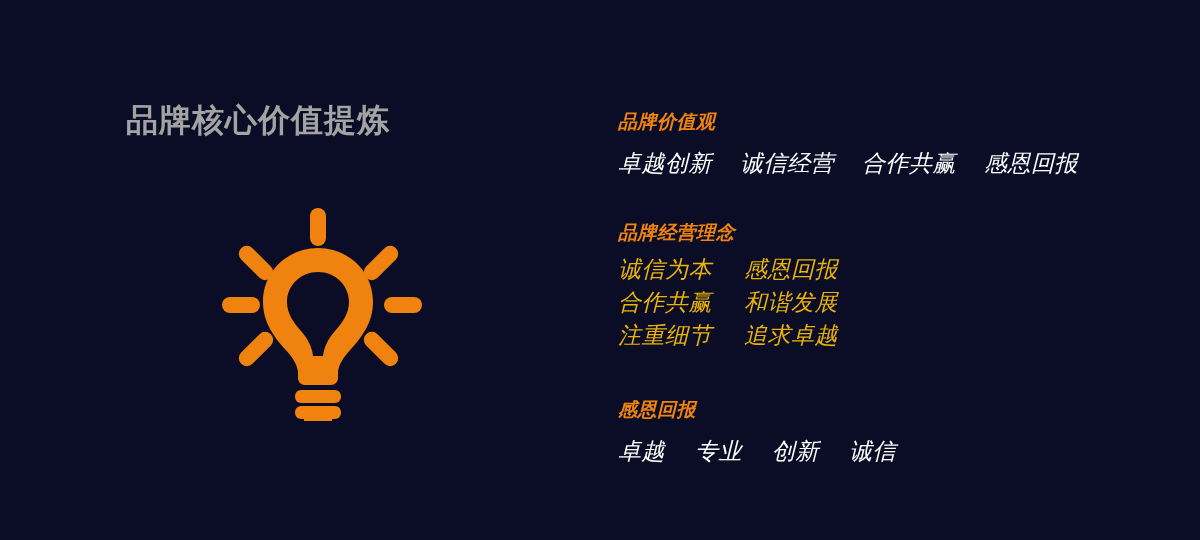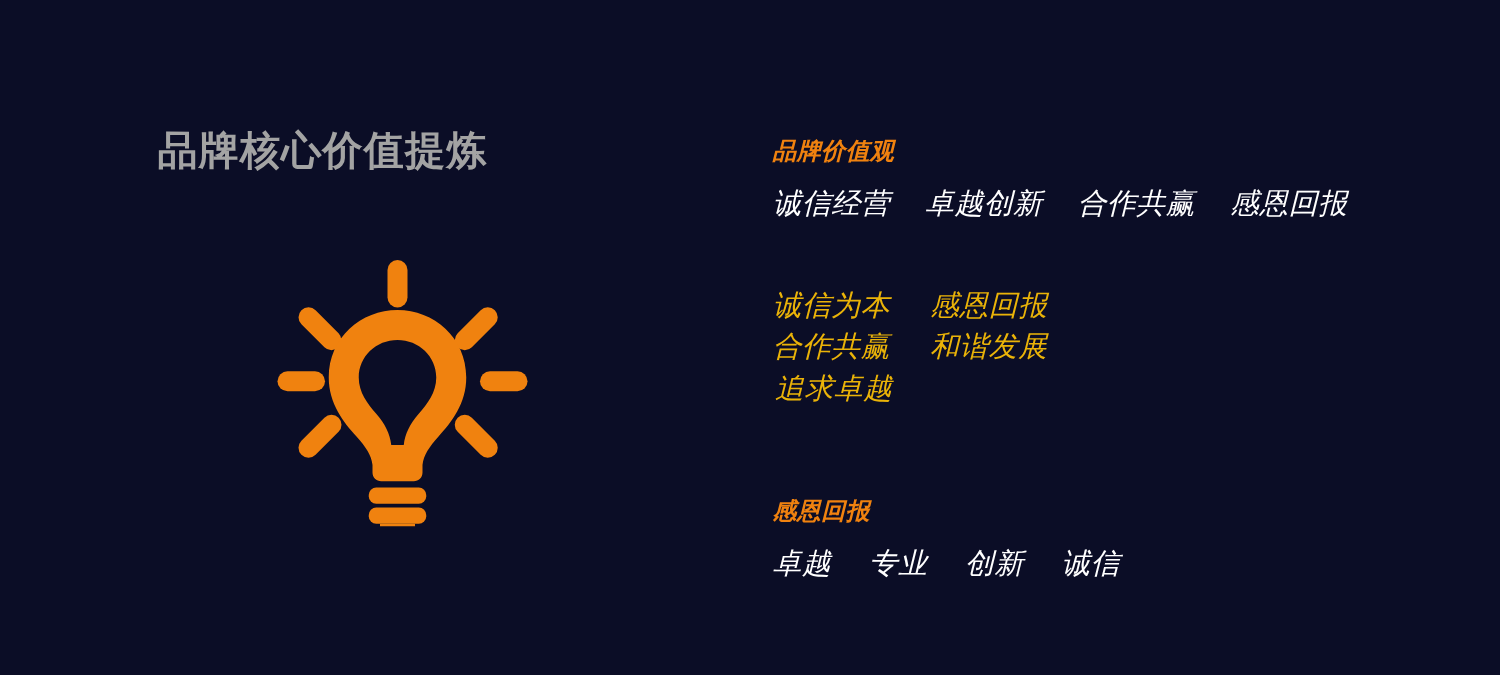--- a/index.html
+++ b/index.html
@@ -180,33 +180,35 @@
         </g>
       </svg>
     </div>
   </div>
 
   <div id="right-panel">
 
     <div class="section" id="section-values">
       <div class="section-heading">品牌价值观</div>
       <div class="items-row">
+        <span class="item">卓越创新</span>
         <span class="item">诚信经营</span>
-        <span class="item">卓越创新</span>
         <span class="item">合作共赢</span>
         <span class="item">感恩回报</span>
       </div>
     </div>
 
     <div class="section" id="section-philosophy">
+      <div class="section-heading">品牌经营理念</div>
       <div class="items-grid">
         <span class="item">诚信为本</span>
         <span class="item col2">感恩回报</span>
         <span class="item">合作共赢</span>
         <span class="item col2">和谐发展</span>
+        <span class="item">注重细节</span>
         <span class="item col2">追求卓越</span>
       </div>
     </div>
 
     <div class="section" id="section-traits">
       <div class="section-heading">感恩回报</div>
       <div class="items-row traits-row">
         <span class="item">卓越</span>
         <span class="item">专业</span>
         <span class="item">创新</span>

